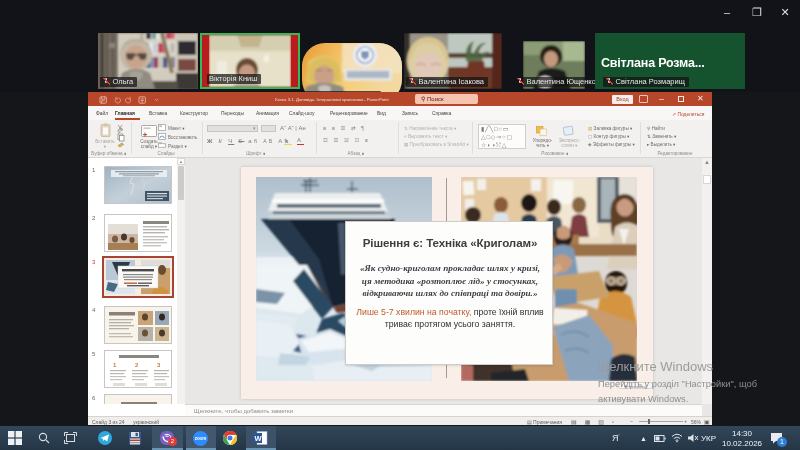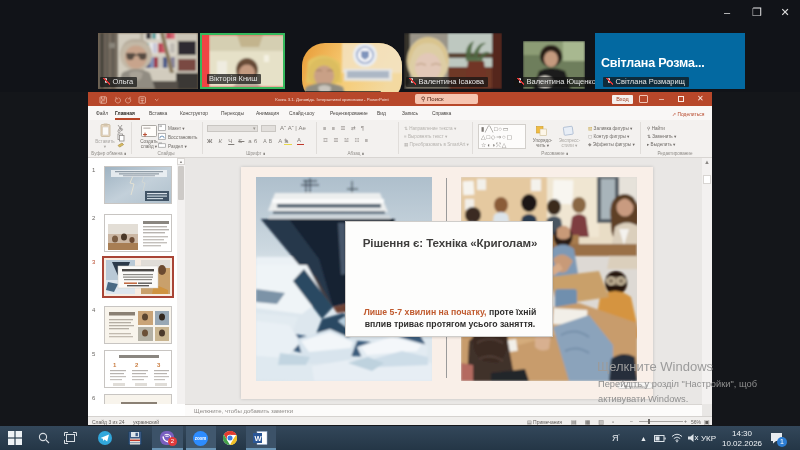--- a/index.html
+++ b/index.html
@@ -67,21 +67,21 @@
         <path d="M22 24 Q23 5 38 6 Q53 5 54 24 L51 13 Q45 8 38 9 Q30 8 25 14 Z" fill="#b5ac9c"></path>
         <ellipse cx="38" cy="24" rx="11" ry="11.5" fill="#c8a48c"></ellipse>
         <path d="M28 20 h8 l2 1.5 h0.5 l2 -1.5 h8 v3 a3.5 3.5 0 0 1 -7.5 0.5 l-2.5 -1 l-2.5 1 a3.5 3.5 0 0 1 -7.5 -0.5 Z" fill="#3a362f" opacity="0.8"></path>
         <path d="M18 56 L24 40 Q38 32 52 40 L57 56 Z" fill="#918c82"></path>
         <path d="M31 40 Q38 36 45 40 L43 46 Q38 49 33 46 Z" fill="#a8a296"></path>
       </g>
     </svg>
     <div class="vlabel"><span class="mic"></span>Ольга</div>
   </div>
 
-  <div class="abs" style="left:200px;top:33px;width:85px;height:56px;background:#ef4444;border:2px solid #35b85c;overflow:hidden;">
+  <div class="abs" style="left:200px;top:33px;width:100px;height:56px;background:#b91c1c;border:2px solid #35b85c;overflow:hidden;">
     <svg class="abs" style="left:7px;top:0;" width="82" height="52" viewBox="0 0 82 52" xmlns="http://www.w3.org/2000/svg">
       <defs>
           <filter id="b2" x="-20%" y="-20%" width="140%" height="140%">
             <feGaussianBlur stdDeviation="1"></feGaussianBlur>
           </filter>
         </defs>
       <g filter="url(#b2)">
         <rect width="82" height="52" fill="#e6e1c8"></rect>
         <rect x="0" y="0" width="82" height="16" fill="#d5cfb2"></rect>
         <path d="M28 0 L54 0 L50 12 L32 12 Z" fill="#baa87e" opacity="0.7"></path>
@@ -169,21 +169,21 @@
         <ellipse cx="24" cy="28" rx="21" ry="24" fill="#ddcda4"></ellipse>
         <path d="M4 34 Q2 8 24 4 Q45 8 44 34 L40 22 Q36 10 24 10 Q12 10 8 22 Z" fill="#d9c48e"></path>
         <ellipse cx="24" cy="34" rx="13" ry="14" fill="#e2c8b8"></ellipse>
         <path d="M12 32 Q17 29 22 32 M27 32 Q32 29 37 32" stroke="#b89878" stroke-width="1" fill="none"></path>
         <path d="M0 56 L8 48 Q24 42 42 48 L46 56 Z" fill="#7c7668"></path>
       </g>
     </svg>
     <div class="vlabel"><span class="mic"></span>Валентина Ісакова</div>
   </div>
 
-  <div class="abs" style="left:595px;top:33px;width:150px;height:56px;background:#0369a1;">
+  <div class="abs" style="left:595px;top:33px;width:150px;height:56px;background:#14532d;">
     <div class="abs" style="left:6px;top:23px;width:144px;color:#fff;font-size:12.5px;font-weight:bold;letter-spacing:-0.2px;">Світлана  Розма...</div>
     <div class="vlabel" style="left:8px;bottom:2px;"><span class="mic"></span>Світлана Розмарищ</div>
   </div>
 
   <div class="wbtn" style="left:721px;top:7px;width:12px;text-align:center;">–</div>
   <div class="wbtn" style="left:751px;top:7px;width:12px;text-align:center;">❐</div>
   <div class="wbtn" style="left:779px;top:7px;width:12px;text-align:center;">✕</div>
 
   <div id="ppt" class="abs" style="left:88px;top:92px;width:624px;height:333px;background:#e9e7e5;">
 
@@ -584,23 +584,24 @@
             <path d="M20 150 q10 -6 22 2 M16 166 q12 -8 26 0 M18 182 q12 -6 24 2" stroke="#55413a" stroke-width="1.6" fill="none"></path>
             <path d="M0 186 l12 2 v16 H0 Z" fill="#b46a60"></path>
             <path d="M30 196 l34 -4 l4 12 h-38 Z" fill="#23262c"></path>
 
             <path d="M148 204 l2 -22 q12 -9 24 -2 l2 24 Z" fill="#272f3a"></path>
           </g>
         </svg>
 
         <div class="abs" style="left:205px;top:11px;width:1px;height:200px;background:#9a9a9a;"></div>
 
-        <div class="abs" style="left:104px;top:54px;width:208px;height:116px;background:#fdfdfc;border:1px solid #cfcdca;box-shadow:0 1px 2px rgba(0,0,0,0.12);">
+        <div class="abs" style="left:104px;top:54px;width:208px;height:144px;background:#fdfdfc;border:1px solid #cfcdca;box-shadow:0 1px 2px rgba(0,0,0,0.12);">
           <div class="abs" style="left:0;top:14px;width:208px;text-align:center;font-size:11.6px;font-weight:bold;color:#3f3e3d;letter-spacing:-0.1px;">Рішення є: Техніка «Криголам»</div>
-          <div class="abs" style="left:6px;top:84px;width:196px;text-align:center;font-size:8.7px;line-height:12px;font-weight:bold;color:#2f2e2d;"><span style="color:#c05a2e;">Лише 5-7 хвилин на початку,</span> проте їхній вплив триває протягом усього заняття.</div>
+          <div class="abs" style="left:6px;top:40px;width:196px;text-align:center;font-family:'Liberation Serif',serif;font-style:italic;font-weight:bold;font-size:9.2px;line-height:12.6px;color:#3e3e46;">«Як судно-криголам прокладає шлях у кризі,<br>ця методика «розтоплює лід» у стосунках,<br>відкриваючи шлях до співпраці та довіри.»</div>
+          <div class="abs" style="left:6px;top:84px;width:196px;text-align:center;font-size:8.7px;line-height:12px;font-weight:normal;color:#2f2e2d;"><span style="color:#c05a2e;">Лише 5-7 хвилин на початку,</span> проте їхній вплив триває протягом усього заняття.</div>
         </div>
 
         <div class="abs" style="left:376px;top:215px;width:36px;height:7px;background:#f8f7f5;border:0.5px solid #d8d5d2;border-radius:3px;font-size:4px;color:#8a8784;line-height:7px;text-align:center;overflow:hidden;">✱ nostalgiaӏ</div>
       </div>
 
       <div class="abs" style="left:614px;top:0;width:10px;height:246px;background:#f3f1f0;"></div>
       <div class="abs" style="left:616px;top:1px;font-size:6px;color:#8a8784;">▲</div>
       <div class="abs" style="left:615px;top:17px;width:8px;height:9px;background:#ffffff;border:1px solid #d8d5d2;"></div>
     </div>
 

